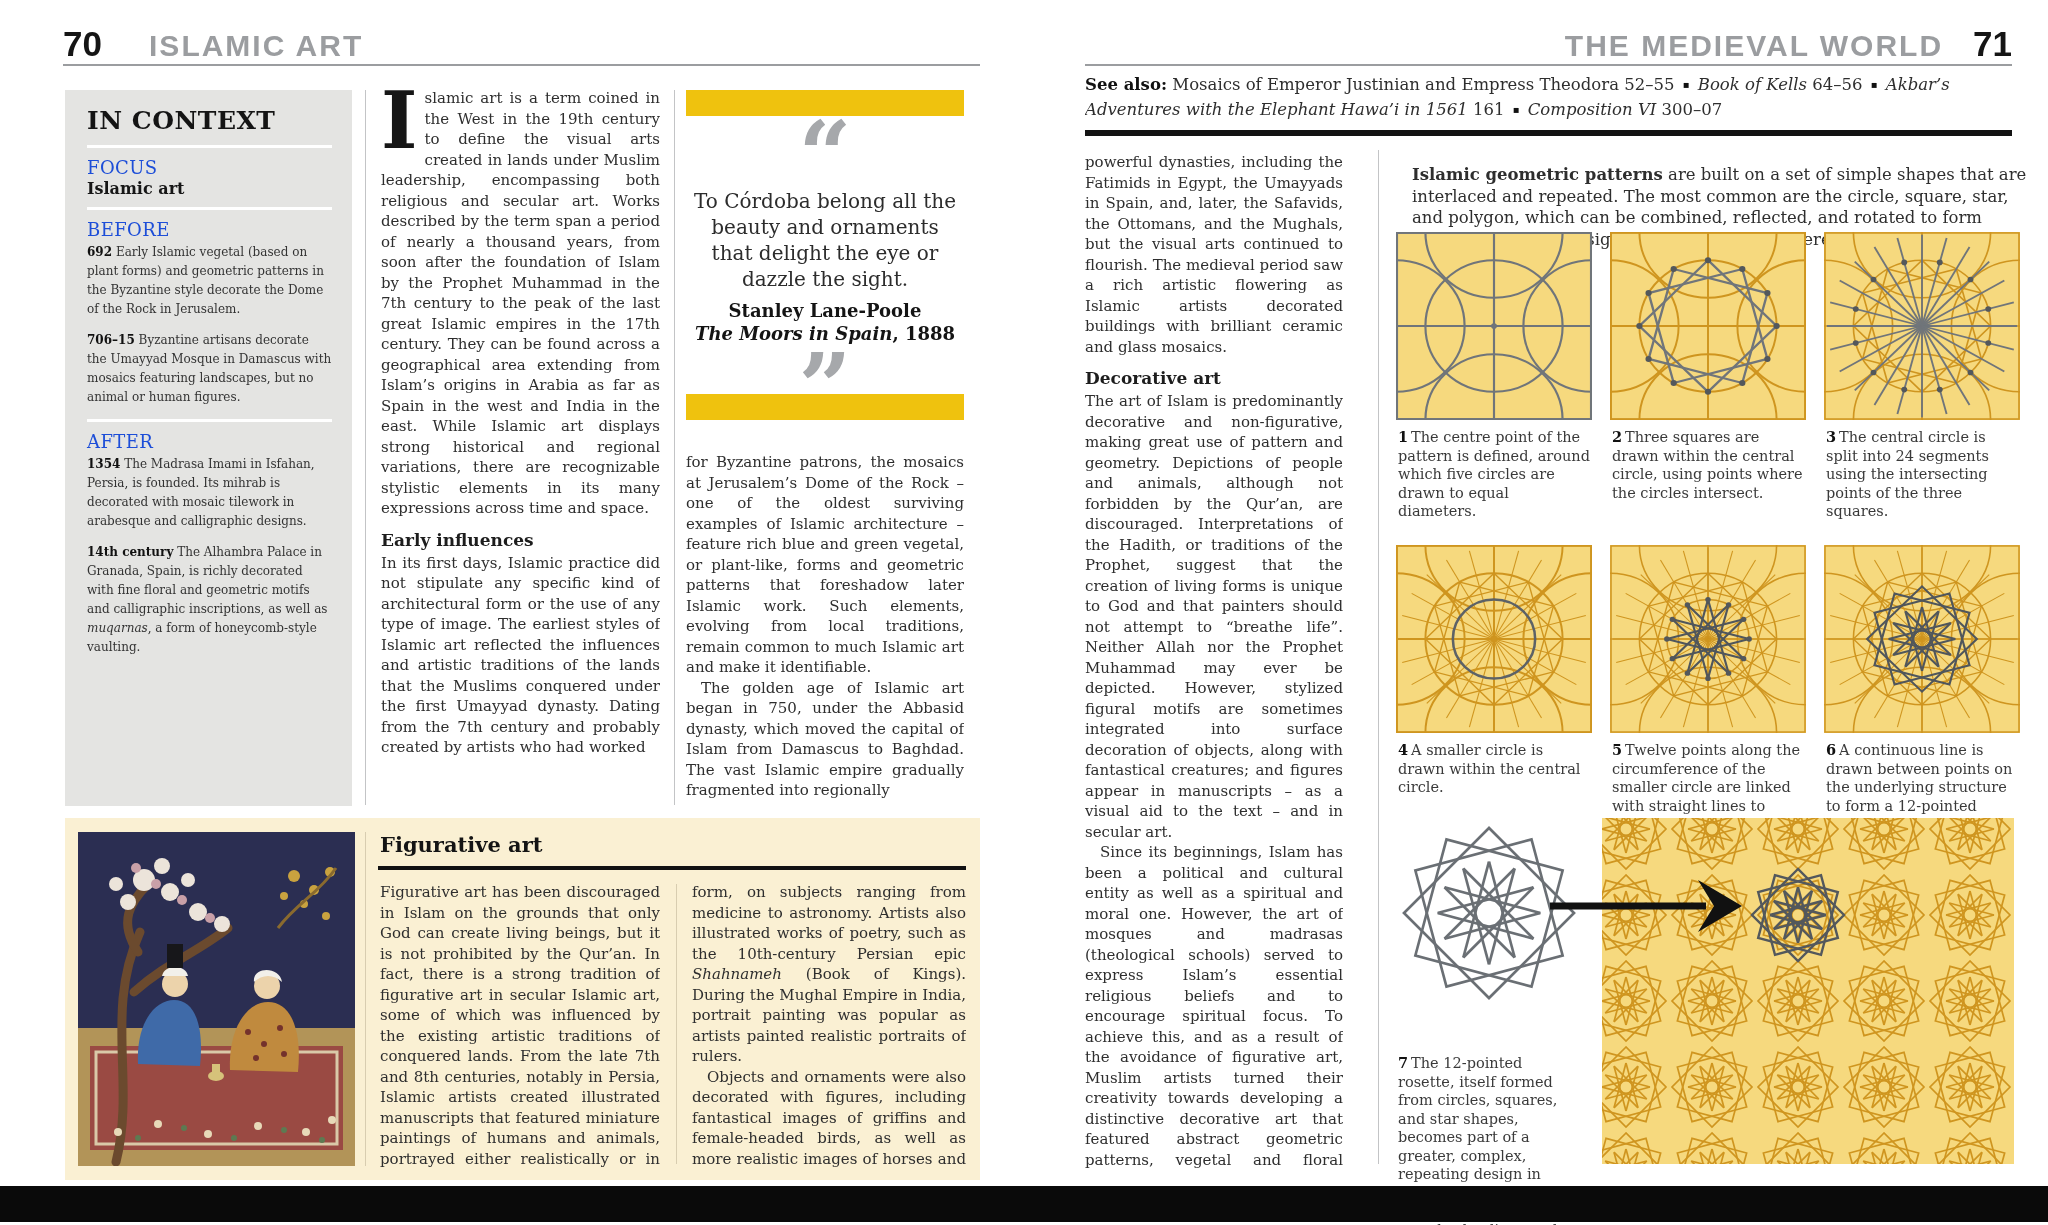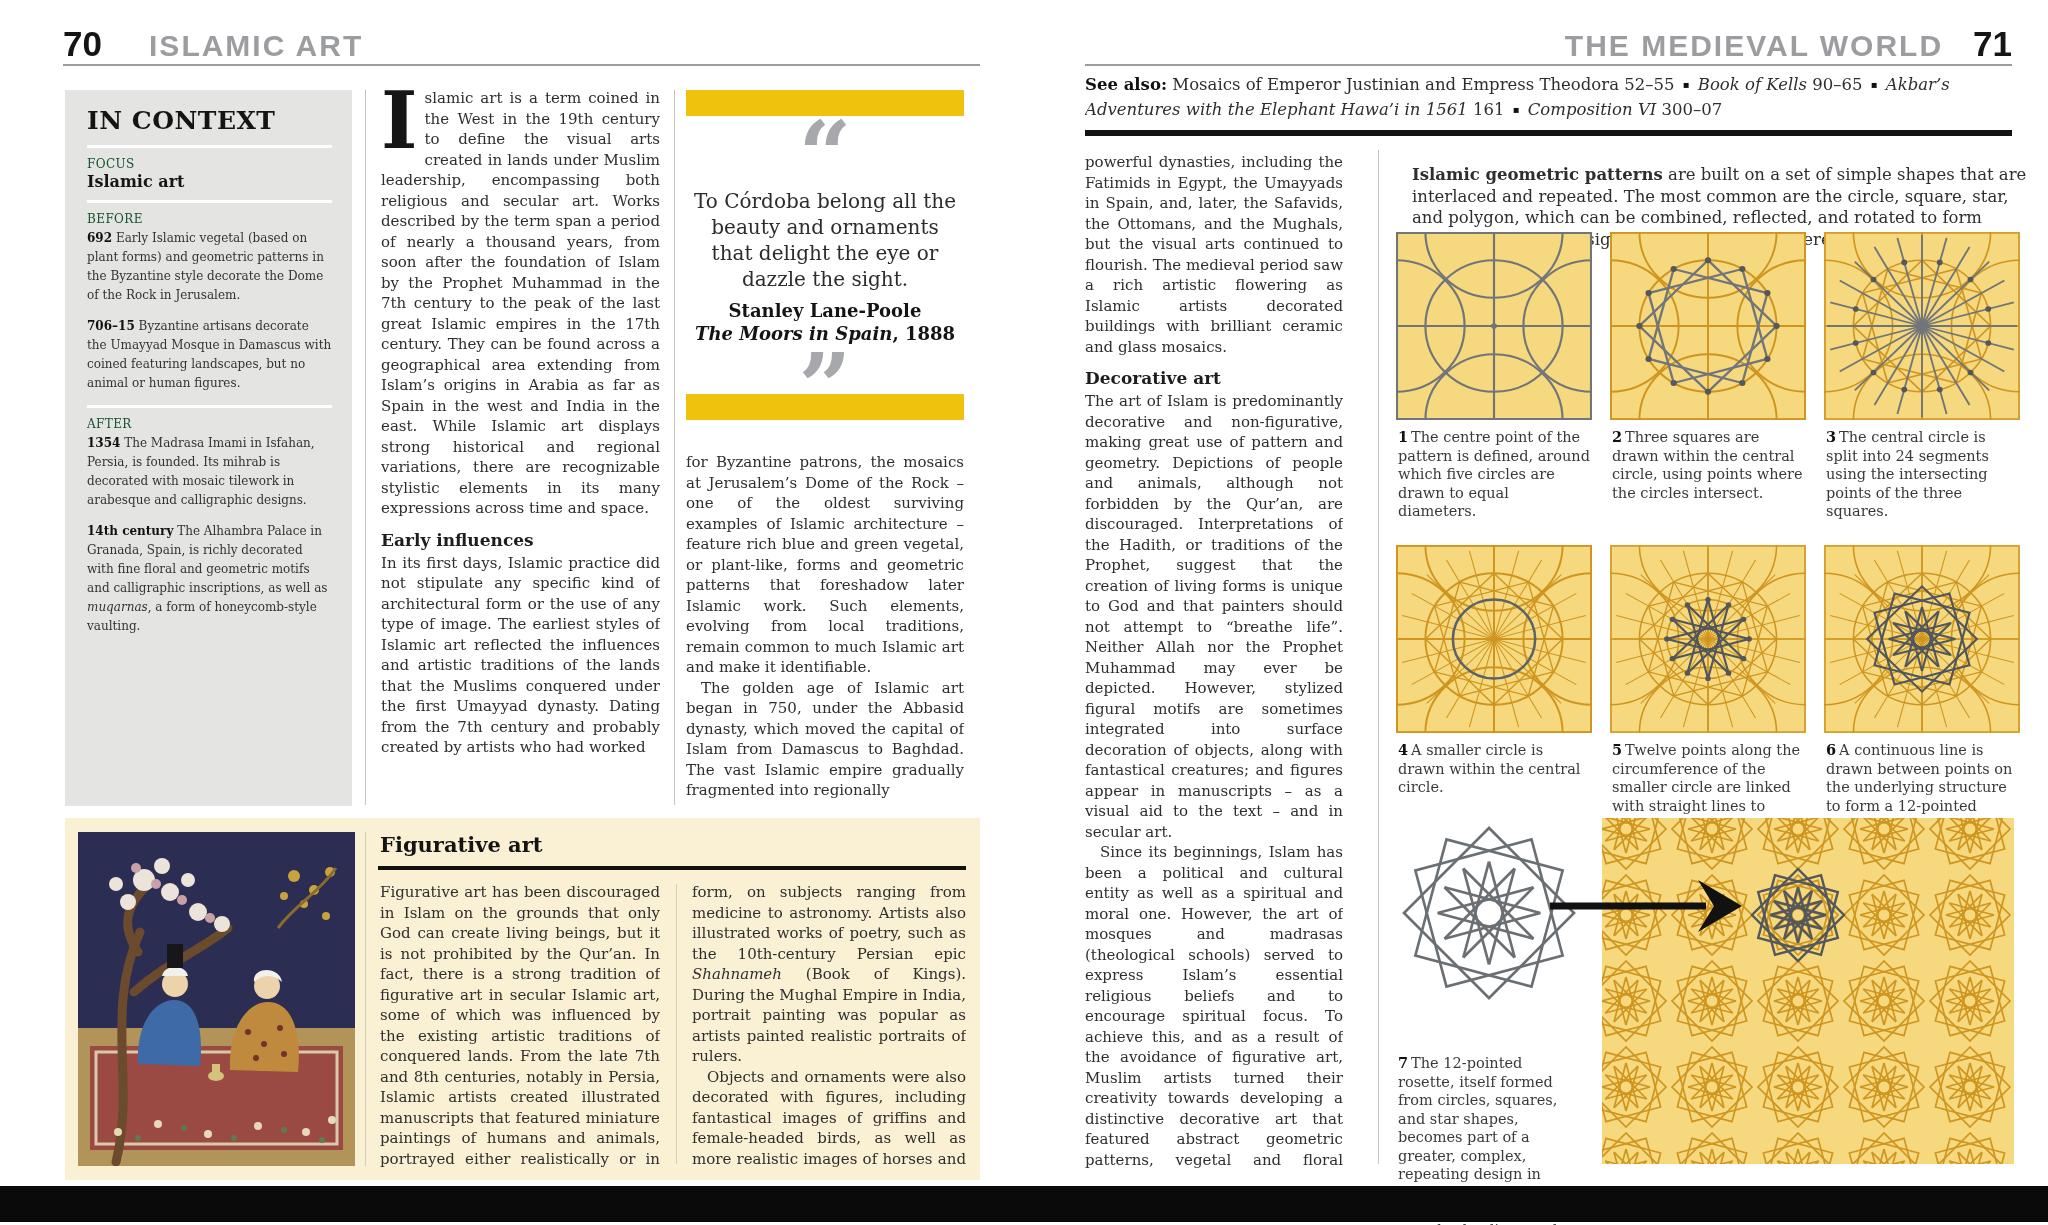--- a/index.html
+++ b/index.html
@@ -17,21 +17,21 @@
   .bt{font-size:15px;line-height:20.5px;text-align:justify;color:#2e2e2e;margin:0;}
   .bt + .bt{margin-top:0;}
   .ind{text-indent:15px;}
   .ah{font-weight:bold;font-size:17px;color:#1d1d1d;margin:11px 0 3px 0;text-align:left;}
   .dropcap{float:left;font-family:"DejaVu Serif",serif;font-weight:bold;font-size:78px;line-height:60px;color:#161616;margin:3px 7px 0 0;}
 
   
   .icxbox{background:#e4e4e2;padding:14px 20px 10px 22px;box-sizing:border-box;overflow:hidden;}
   .icx-head{font-family:"DejaVu Serif",serif;font-weight:bold;font-size:25px;color:#141414;letter-spacing:0.5px;margin:2px 0 10px 0;}
   .wrule{height:3px;background:#ffffff;margin:9px 0;}
-  .icx-label{font-size:12px;color:#14532d;letter-spacing:0.4px;margin:0 0 1px 0;}
+  .icx-label{font-size:18px;color:#1d4ed8;letter-spacing:0.4px;margin:0 0 1px 0;}
   .icx-strong{font-weight:bold;font-size:16px;color:#161616;margin:0 0 2px 0;}
   .icx p.item{font-size:12px;line-height:19px;margin:0 0 12px 0;text-align:left;color:#333;}
   .icx p.item b{color:#111;}
 
   
   .qbar{height:26px;background:#efc20e;}
   .qbox{display:flex;flex-direction:column;align-items:center;justify-content:space-between;box-sizing:border-box;}
   .qmark{font-family:"DejaVu Serif",serif;font-weight:bold;font-size:92px;color:#a6a8ab;line-height:54px;height:56px;}
   .qtext{font-size:20px;line-height:26px;text-align:center;color:#2c2c2c;margin:6px 8px 8px 8px;}
   .qauthor{font-weight:bold;font-size:18px;color:#141414;text-align:center;margin:0;}
@@ -68,21 +68,21 @@
   <div class="abs hrule" style="left:63px;top:64px;width:917px;"></div>
 
   <div class="abs icxbox icx" style="left:65px;top:90px;width:287px;height:716px;">
     <p class="icx-head">IN CONTEXT</p>
     <div class="wrule"></div>
     <p class="icx-label">FOCUS</p>
     <p class="icx-strong">Islamic art</p>
     <div class="wrule"></div>
     <p class="icx-label" style="margin-bottom:3px;">BEFORE</p>
     <p class="item"><b>692</b><span> Early Islamic vegetal (based on plant forms) and geometric patterns in the Byzantine style decorate the Dome of the Rock in Jerusalem.</span></p>
-    <p class="item"><b>706–15</b><span> Byzantine artisans decorate the Umayyad Mosque in Damascus with coined featuring landscapes, but no animal or human figures.</span></p>
+    <p class="item"><b>706–15</b><span> Byzantine artisans decorate the Umayyad Mosque in Damascus with mosaics featuring landscapes, but no animal or human figures.</span></p>
     <div class="wrule"></div>
     <p class="icx-label" style="margin-bottom:3px;">AFTER</p>
     <p class="item"><b>1354</b><span> The Madrasa Imami in Isfahan, Persia, is founded. Its mihrab is decorated with mosaic tilework in arabesque and calligraphic designs.</span></p>
     <p class="item"><b>14th century</b><span> The Alhambra Palace in Granada, Spain, is richly decorated with fine floral and geometric motifs and calligraphic inscriptions, as well as </span><i>muqarnas</i><span>, a form of honeycomb-style vaulting.</span></p>
   </div>
 
   <div class="abs vrule" style="left:365px;top:90px;height:715px;"></div>
   <div class="abs vrule" style="left:674px;top:90px;height:715px;"></div>
 
   <div class="abs" style="left:381px;top:88px;width:279px;height:718px;overflow:hidden;">
@@ -204,21 +204,21 @@
     <span class="folio" style="margin-left:30px;">71</span>
   </div>
   <div class="abs hrule" style="left:1085px;top:64px;width:927px;"></div>
 
   <div class="abs seealso" style="left:1085px;top:72px;width:930px;height:54px;overflow:hidden;">
     <b>See also:</b>
     <span>Mosaics of Emperor Justinian and Empress Theodora</span>
     <span>52–55</span>
     <span class="bull">▪</span>
     <i>Book of Kells</i>
-    <span>90–65</span>
+    <span>64–56</span>
     <span class="bull">▪</span>
     <i>Akbar’s Adventures with the Elephant Hawa’i in 1561</i>
     <span>161</span>
     <span class="bull">▪</span>
     <i>Composition VI</i>
     <span>300–07</span>
   </div>
   <div class="abs blackrule" style="left:1085px;top:130px;width:927px;"></div>
 
   <div class="abs" style="left:1085px;top:152px;width:258px;height:1016px;overflow:hidden;">

